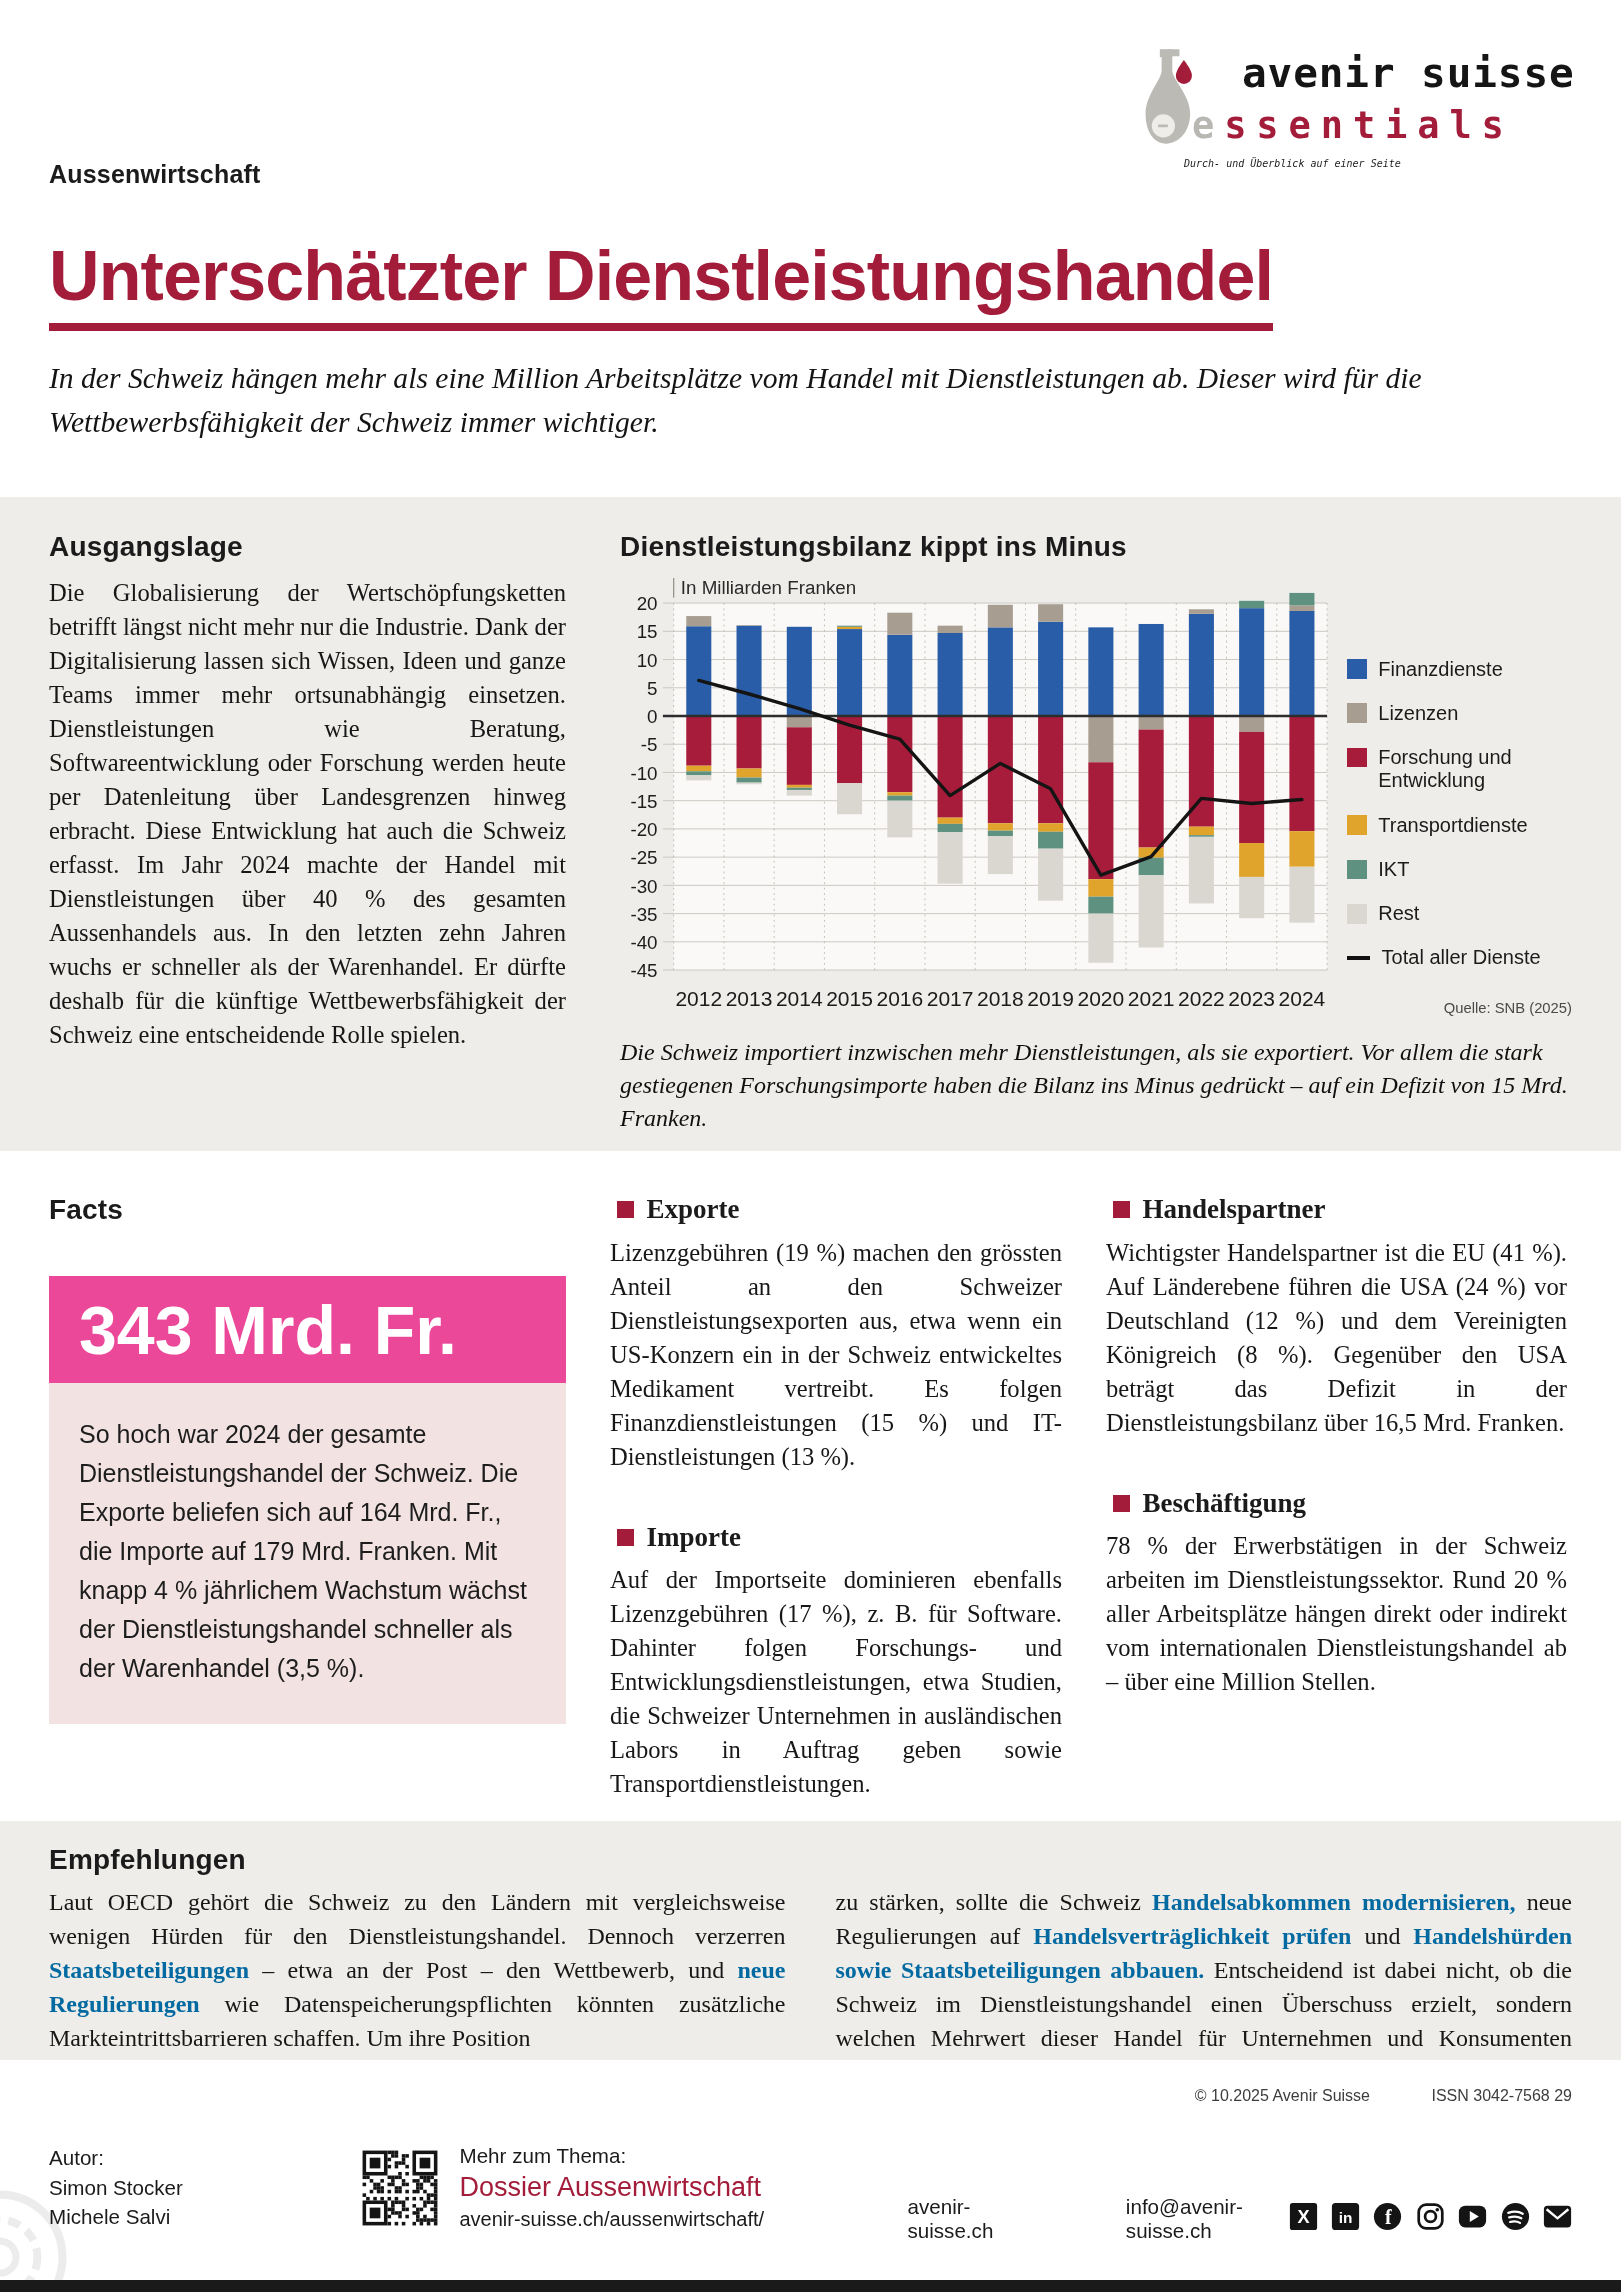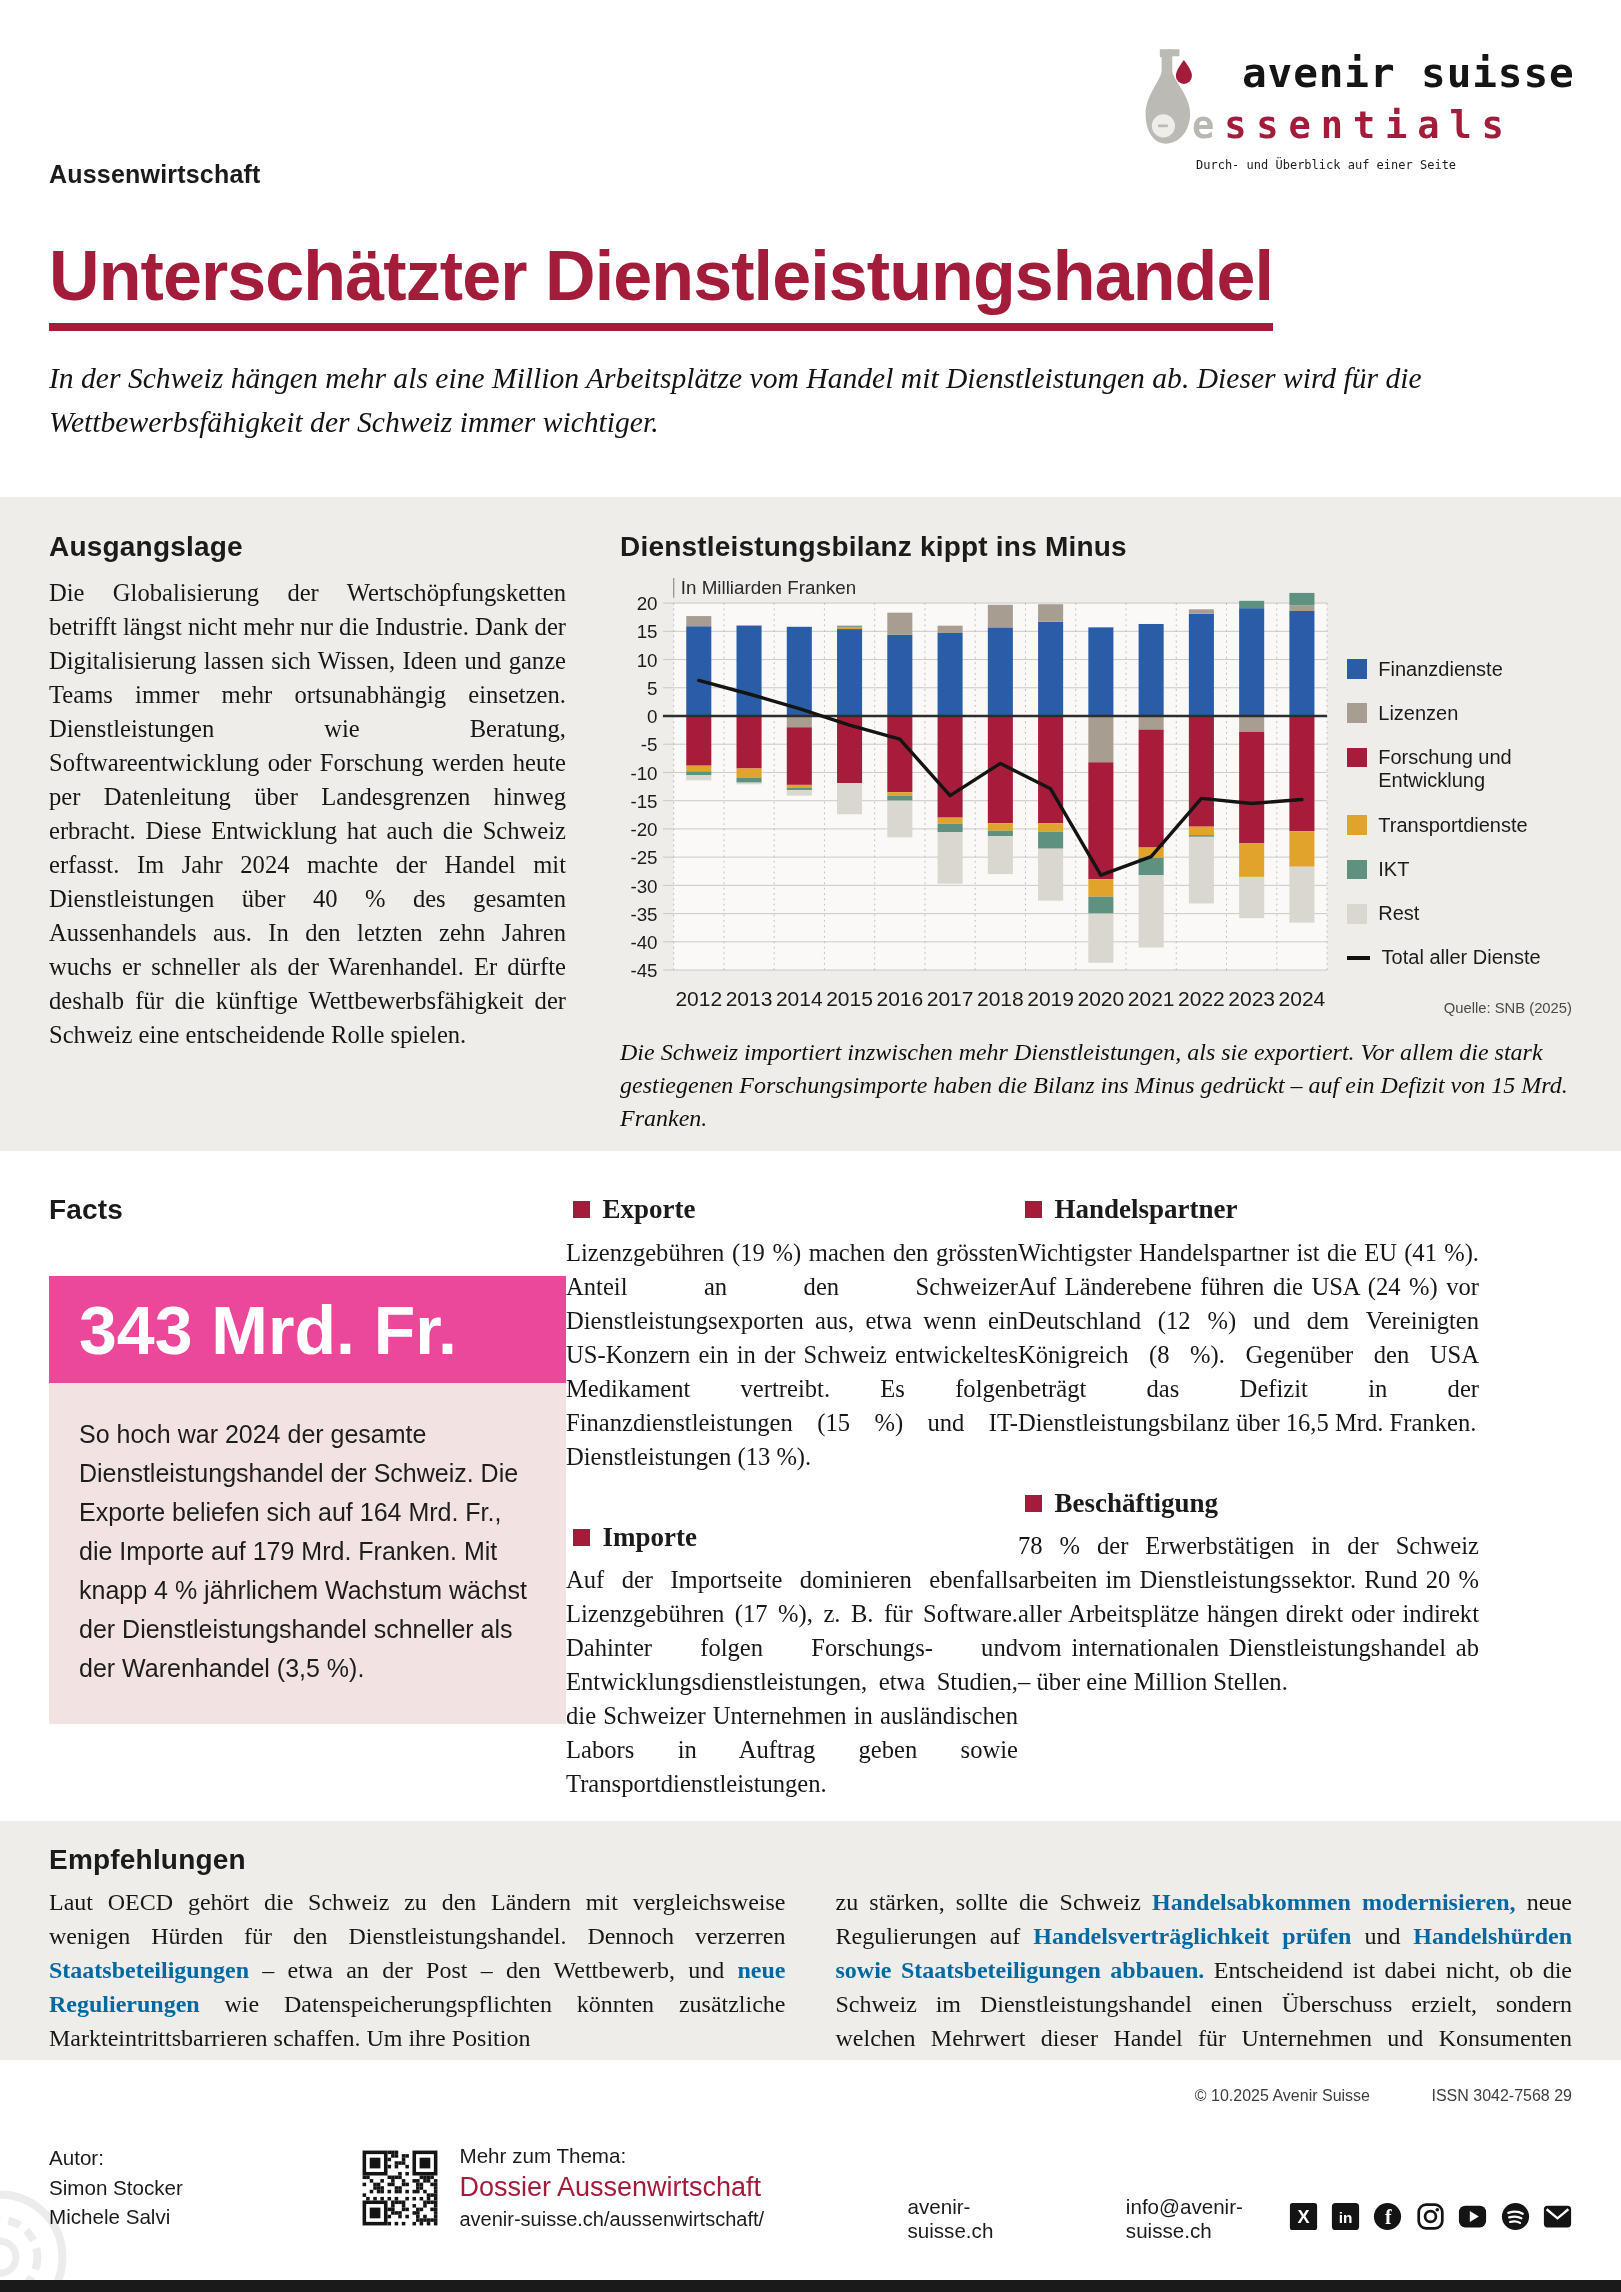--- a/index.html
+++ b/index.html
@@ -11,22 +11,22 @@
   .header{height:497px;padding:47px 49px 0;overflow:hidden;}
   .header-top{display:flex;justify-content:space-between;align-items:flex-end;}
   .kicker{font-size:25px;font-weight:700;letter-spacing:0.2px;margin-top:7.2px;}
   .logo{position:relative;width:430px;height:142px;}
   .logo-flask{position:absolute;left:0;top:0;}
   .logo-line1{position:absolute;left:100px;top:1.8px;font-family:"DejaVu Sans Mono",monospace;
               font-size:41px;font-weight:700;letter-spacing:0.9px;color:#151515;white-space:nowrap;}
   .logo-line2{position:absolute;left:50px;top:57px;font-family:"DejaVu Sans Mono",monospace;
               font-size:37px;font-weight:700;letter-spacing:9.9px;color:#a31c3a;white-space:nowrap;}
   .logo-line2 .e-gray{color:#b9b7b2;}
-  .logo-tagline{position:absolute;left:54px;top:111px;font-family:"DejaVu Sans Mono",monospace;
-              font-size:12px;color:#1b1b1b;white-space:nowrap;}
+  .logo-tagline{position:absolute;left:42px;top:111px;font-family:"DejaVu Sans Mono",monospace;
+              font-size:10px;color:#1b1b1b;white-space:nowrap;font-style:italic;}
   .title{display:inline-block;margin:52px 0 0;font-size:70px;line-height:1.02;font-weight:700;
          color:#a31c3a;border-bottom:8px solid #a31c3a;padding-bottom:10.7px;letter-spacing:-0.9px;}
   .lede{margin:25px 0 0;font-family:"Liberation Serif",serif;font-style:italic;
         font-size:29.6px;line-height:1.5;max-width:1451px;color:#141414;}
 
   
   .band{background:#eeedea;}
   .band1{height:654px;padding:34px 49px 0;display:flex;overflow:hidden;}
   .col-left{width:517px;flex:none;}
   .col-right{flex:1;margin-left:54px;}
@@ -40,21 +40,21 @@
   .legend{position:absolute;left:727px;top:82px;width:219px;list-style:none;margin:0;padding:0;}
   .legend li{display:flex;gap:11.6px;margin-bottom:20.6px;align-items:flex-start;
              font-size:20px;line-height:1.18;color:#1b1b1b;}
   .legend .sw{width:19.7px;height:19.7px;flex:none;margin-top:1.8px;}
   .legend .dash{width:23px;height:3.6px;flex:none;background:#111;margin-top:9.9px;}
   .chart-caption{margin:12.5px 0 0;font-family:"Liberation Serif",serif;font-style:italic;
                  font-size:24px;line-height:33px;color:#101010;max-width:949px;}
 
   
   .facts{height:670px;padding:43px 49px 0;display:grid;
-         grid-template-columns:517px 452px 461px;overflow:hidden;}
+         grid-template-columns:517px 452px 461px;column-gap:44px;overflow:hidden;}
   .facts h2.sec{margin-bottom:0;}
   .bignum-box{margin-top:50px;background:#ec4899;color:#fff;height:107px;
               display:flex;align-items:center;padding:0 30px;
               font-size:68px;font-weight:700;letter-spacing:0;white-space:nowrap;}
   .pink-box{background:#f3e2e2;padding:32px 30px 36px;font-size:25px;line-height:39px;
             color:#1d1d1d;font-weight:400;}
   .fact-item{margin-bottom:48px;}
   .fact-h{display:flex;align-items:center;gap:12.5px;font-family:"Liberation Serif",serif;
           font-weight:700;font-size:27px;margin-bottom:10.7px;padding-left:7px;}
   .fact-h .sq{width:17px;height:17px;background:#a31c3a;flex:none;}

